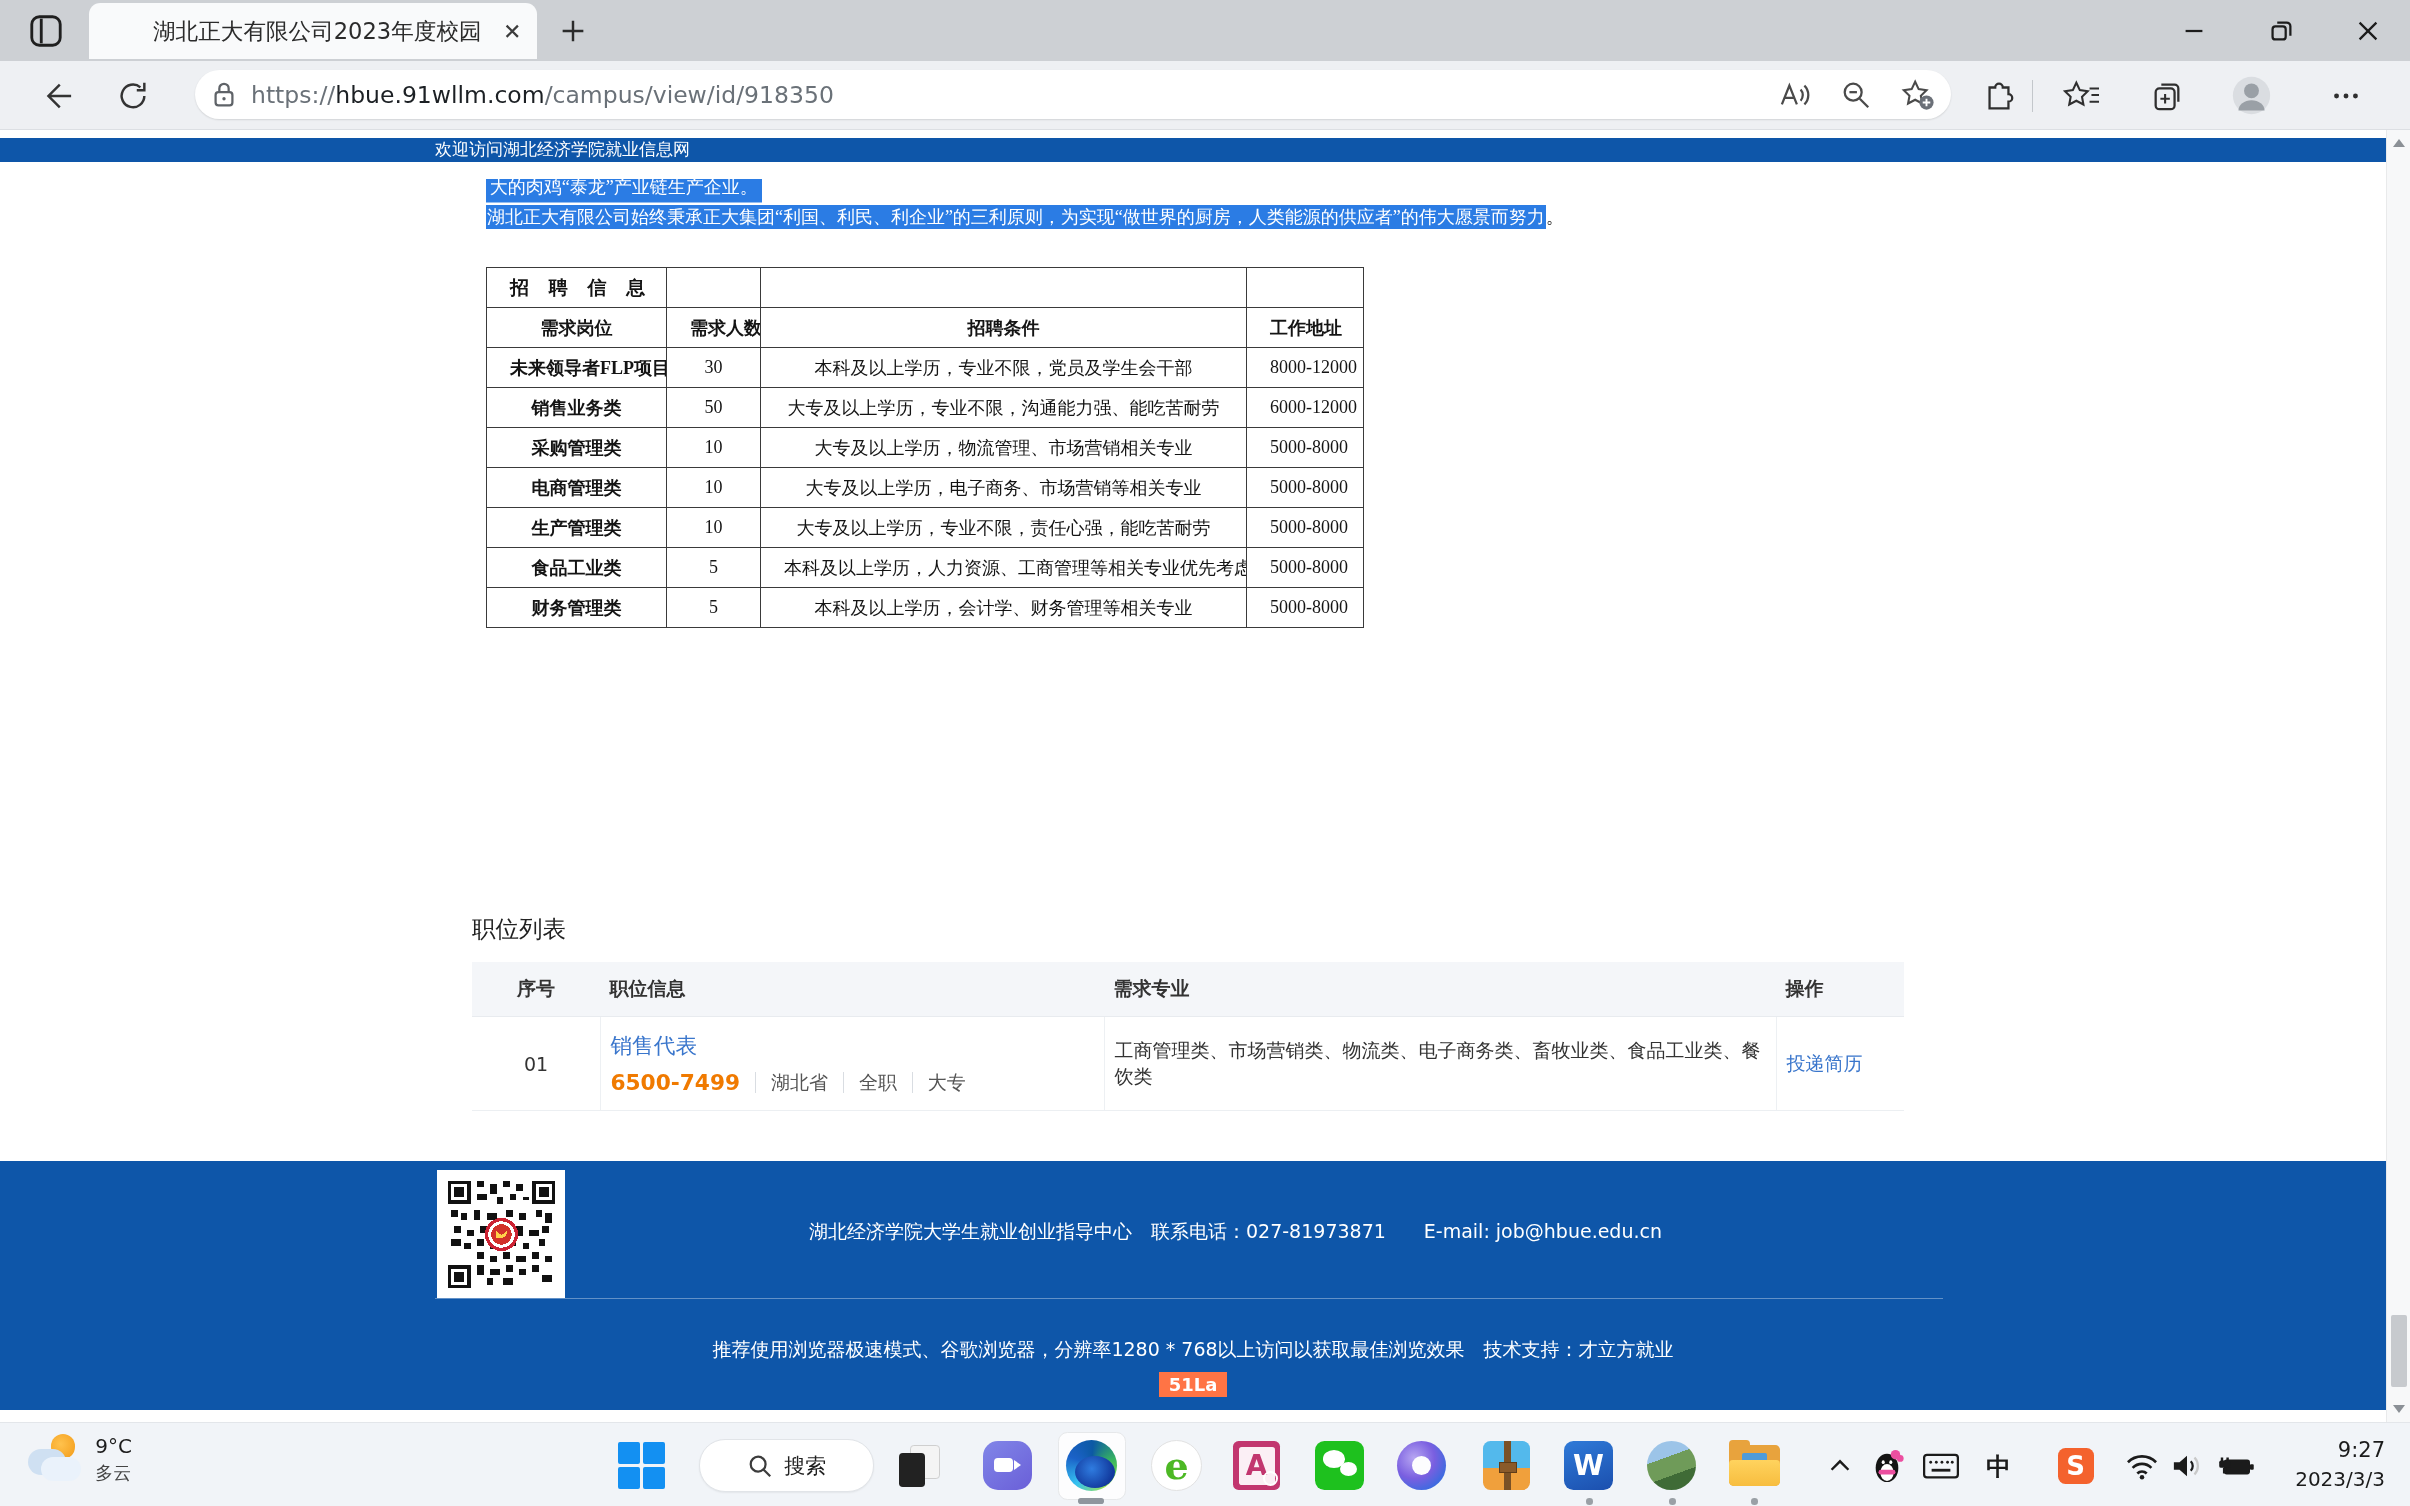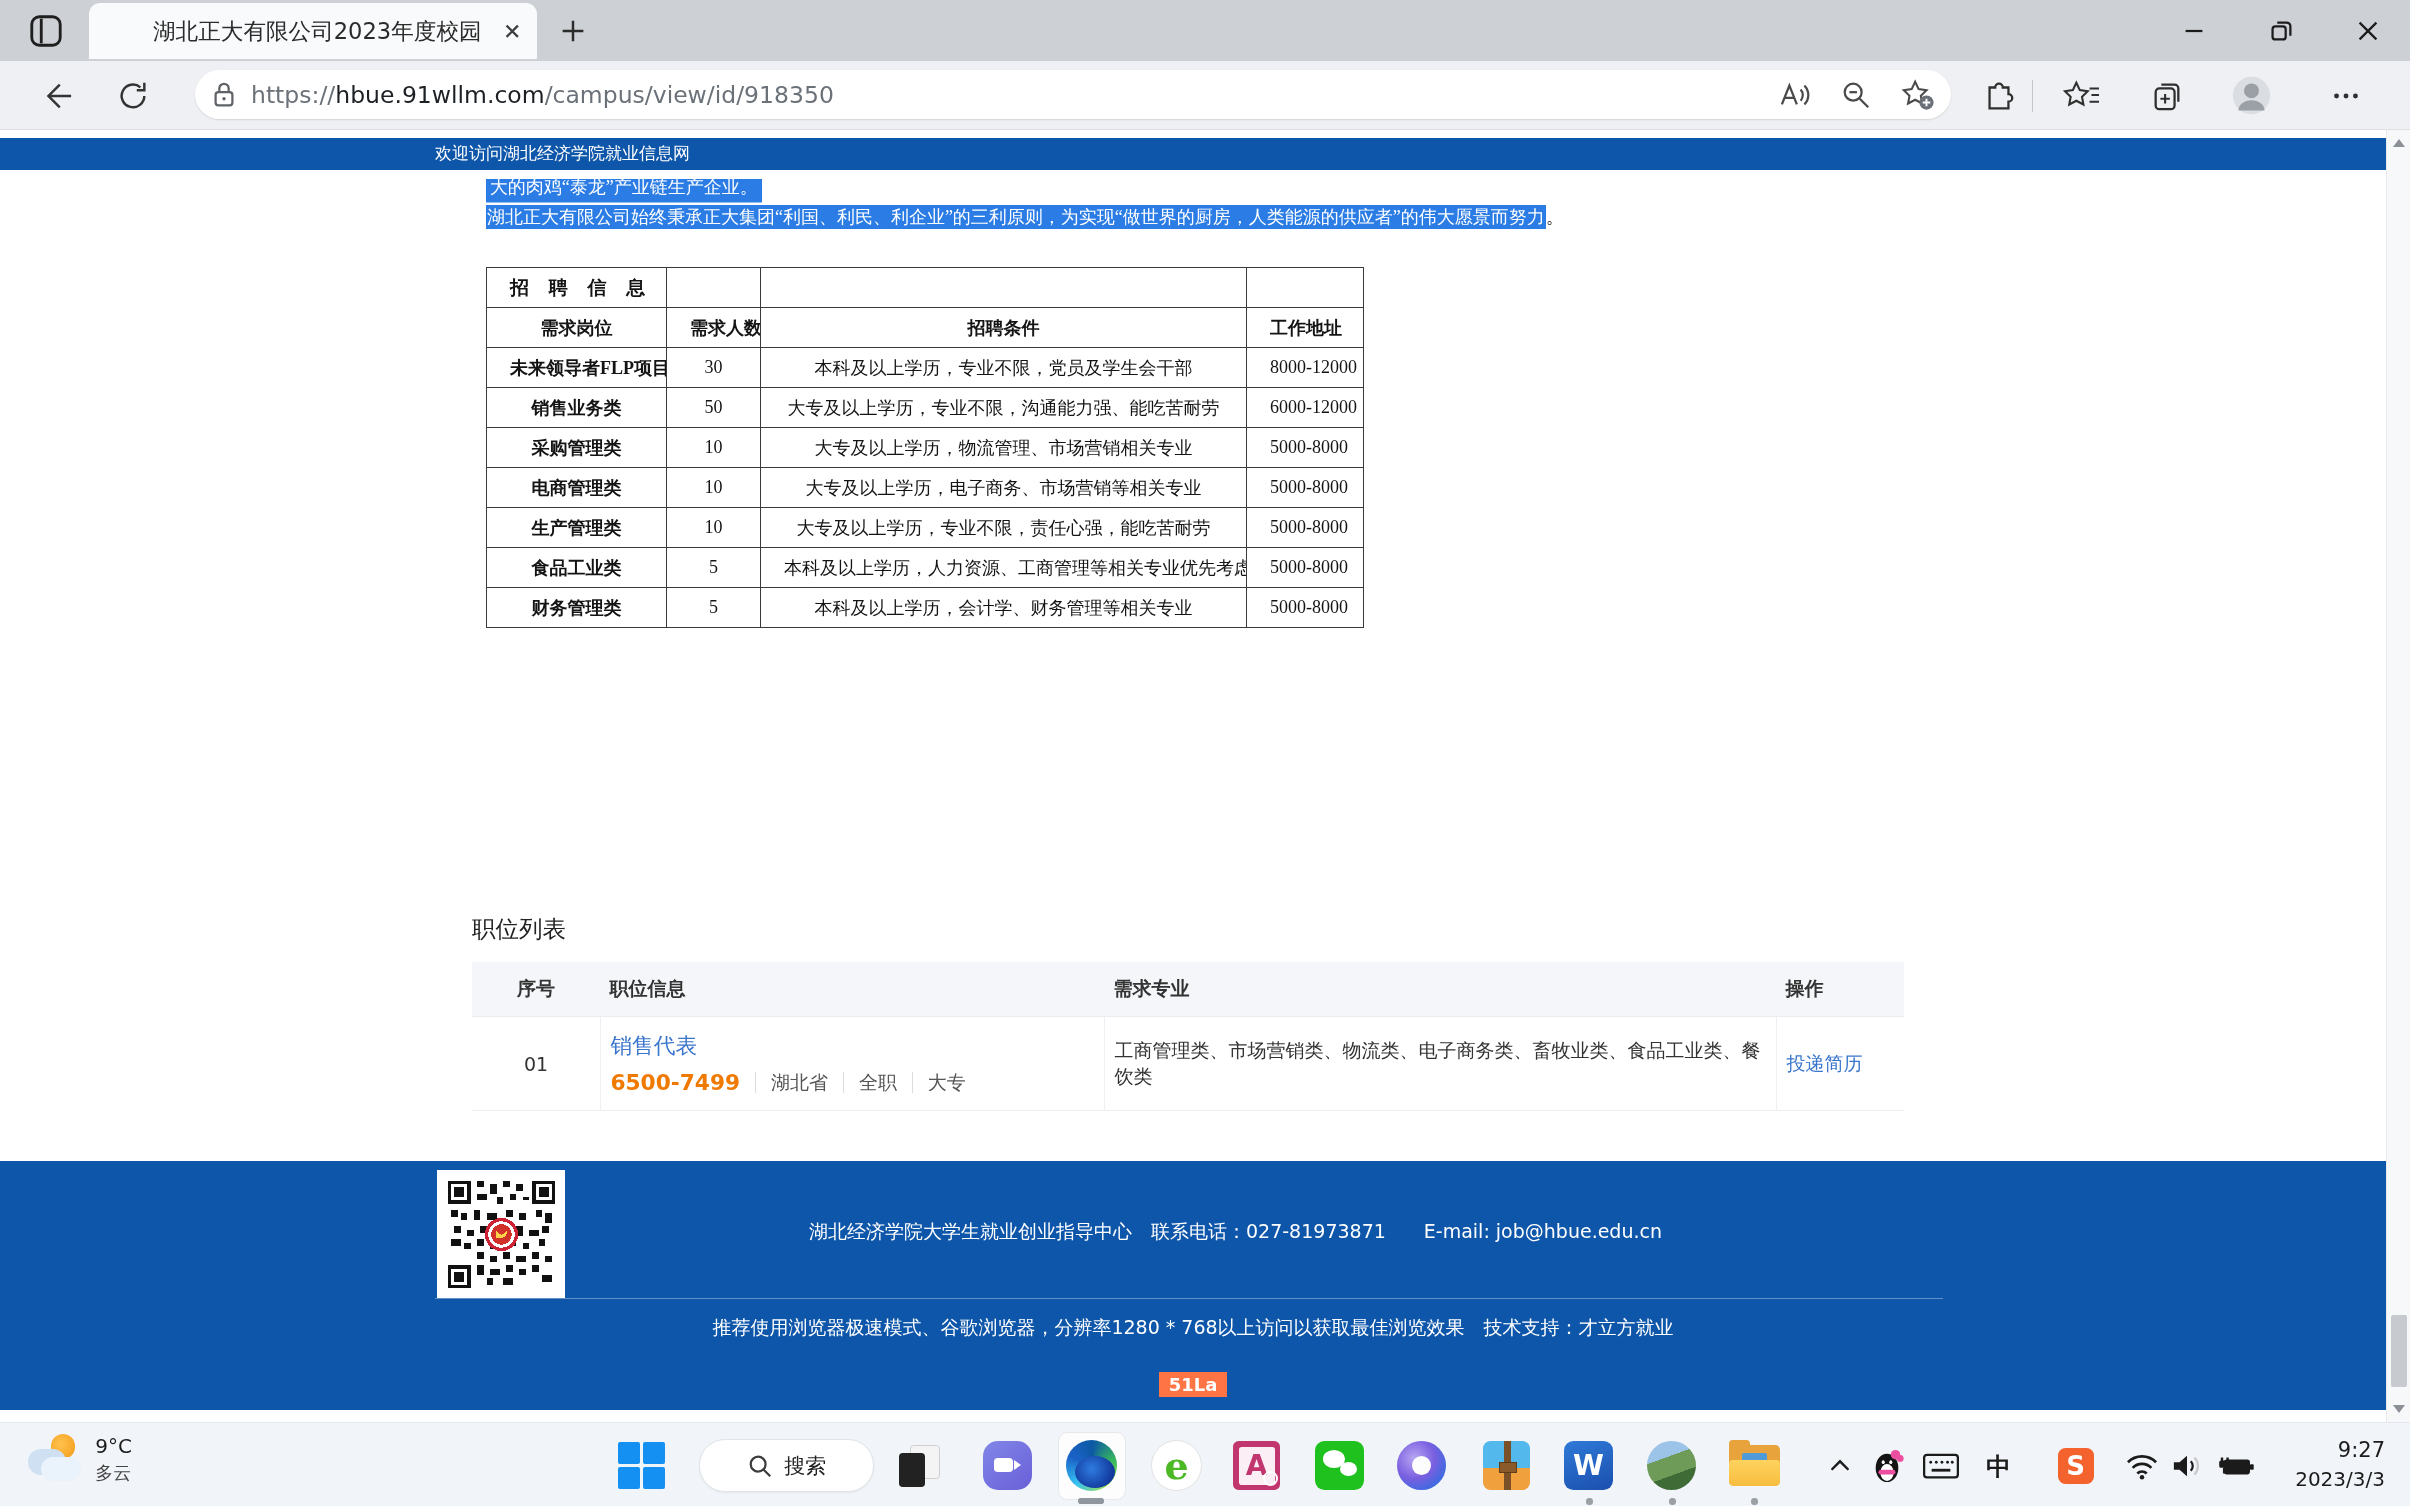--- a/index.html
+++ b/index.html
@@ -24,21 +24,21 @@
   #url-pill{position:absolute;left:195px;top:9.4px;width:1756px;height:49px;background:#ffffff;border-radius:24.5px;
             box-shadow:0 0.9px 1.9px rgba(0,0,0,.12);display:flex;align-items:center;padding:0 15px;box-sizing:border-box;}
   #url-text{font-size:23.5px;margin-left:13px;white-space:nowrap;flex:1;overflow:hidden;}
   #url-text .dim{color:#6a7178;}
   #url-text .host{color:#1c2024;}
   .pill-right{display:flex;align-items:center;gap:28px;margin-left:19px;}
   .tb-sep{position:absolute;top:19px;width:0.9px;height:32px;background:#c3c7cb;}
 
   
   #page{position:absolute;left:0;top:130px;width:2386px;height:1292px;background:#fff;overflow:hidden;}
-  #banner{position:absolute;left:0;top:7.5px;width:2386px;height:32px;background:#0e56a9;color:#fff;
+  #banner{position:absolute;left:0;top:7.5px;width:2386px;height:24px;background:#0e56a9;color:#fff;
           font-size:17px;display:flex;align-items:center;padding-left:435px;box-sizing:border-box;}
   .sel-wrap1{position:absolute;left:486px;top:49px;height:23.5px;overflow:hidden;}
   .sel-wrap1 .hl{display:inline-block;background:#2b7ce4;color:#fff;line-height:32px;
        font-family:"Liberation Serif","DejaVu Serif",serif;font-size:18px;padding:0 3.8px;transform:translateY(-8.5px);}
   .sel-wrap2{position:absolute;left:486px;top:75px;font-family:"Liberation Serif","DejaVu Serif",serif;font-size:18px;}
   .sel-wrap2 .hl{background:#2b7ce4;color:#fff;padding:1.9px 0.9px;}
   .sel-wrap2 .tail{color:#111;}
 
   
   #rtable{position:absolute;left:486px;top:137px;width:877px;border-collapse:collapse;table-layout:fixed;
@@ -68,21 +68,21 @@
   .vsep{width:0.9px;height:21px;background:#d9dde2;margin:0 15px;}
   .link-blue{color:#3a76cc;}
 
   
   #footer{position:absolute;left:0;top:1031px;width:2386px;height:249px;background:#0e56a9;color:#fff;font-size:19px;}
   #qr{position:absolute;left:437px;top:9.4px;width:128px;height:128px;background:#fff;display:flex;align-items:center;justify-content:center;}
   .f-center{position:absolute;left:0;width:2386px;text-align:center;padding-left:85px;box-sizing:border-box;}
   #f-line1{top:58px;}
   #f-line2{top:90px;}
   #f-divider{position:absolute;left:435px;top:137px;width:1508px;height:0.9px;background:rgba(255,255,255,.35);}
-  #f-line3{top:154px;padding-left:0;}
+  #f-line3{top:176px;padding-left:0;}
   #f-badge{position:absolute;left:0;top:211px;width:2386px;text-align:center;}
   #f-badge span{display:inline-block;background:#ff7445;color:#fff;font-weight:bold;font-size:18px;padding:1.9px 9.4px;}
 
   
   #scrollbar{position:absolute;left:2386px;top:130px;width:24.5px;height:1292px;background:#f7f8f9;border-left:0.9px solid #e9eaeb;box-sizing:border-box;}
   .sb-arrow{position:absolute;left:5.6px;width:0;height:0;border-left:6.6px solid transparent;border-right:6.6px solid transparent;}
   #sb-up{top:9.4px;border-bottom:8.5px solid #8b9096;}
   #sb-down{bottom:9.4px;border-top:8.5px solid #8b9096;}
   #sb-thumb{position:absolute;left:3.8px;top:1185px;width:16px;height:72px;background:#c7cace;border-radius:1.9px;}
 

